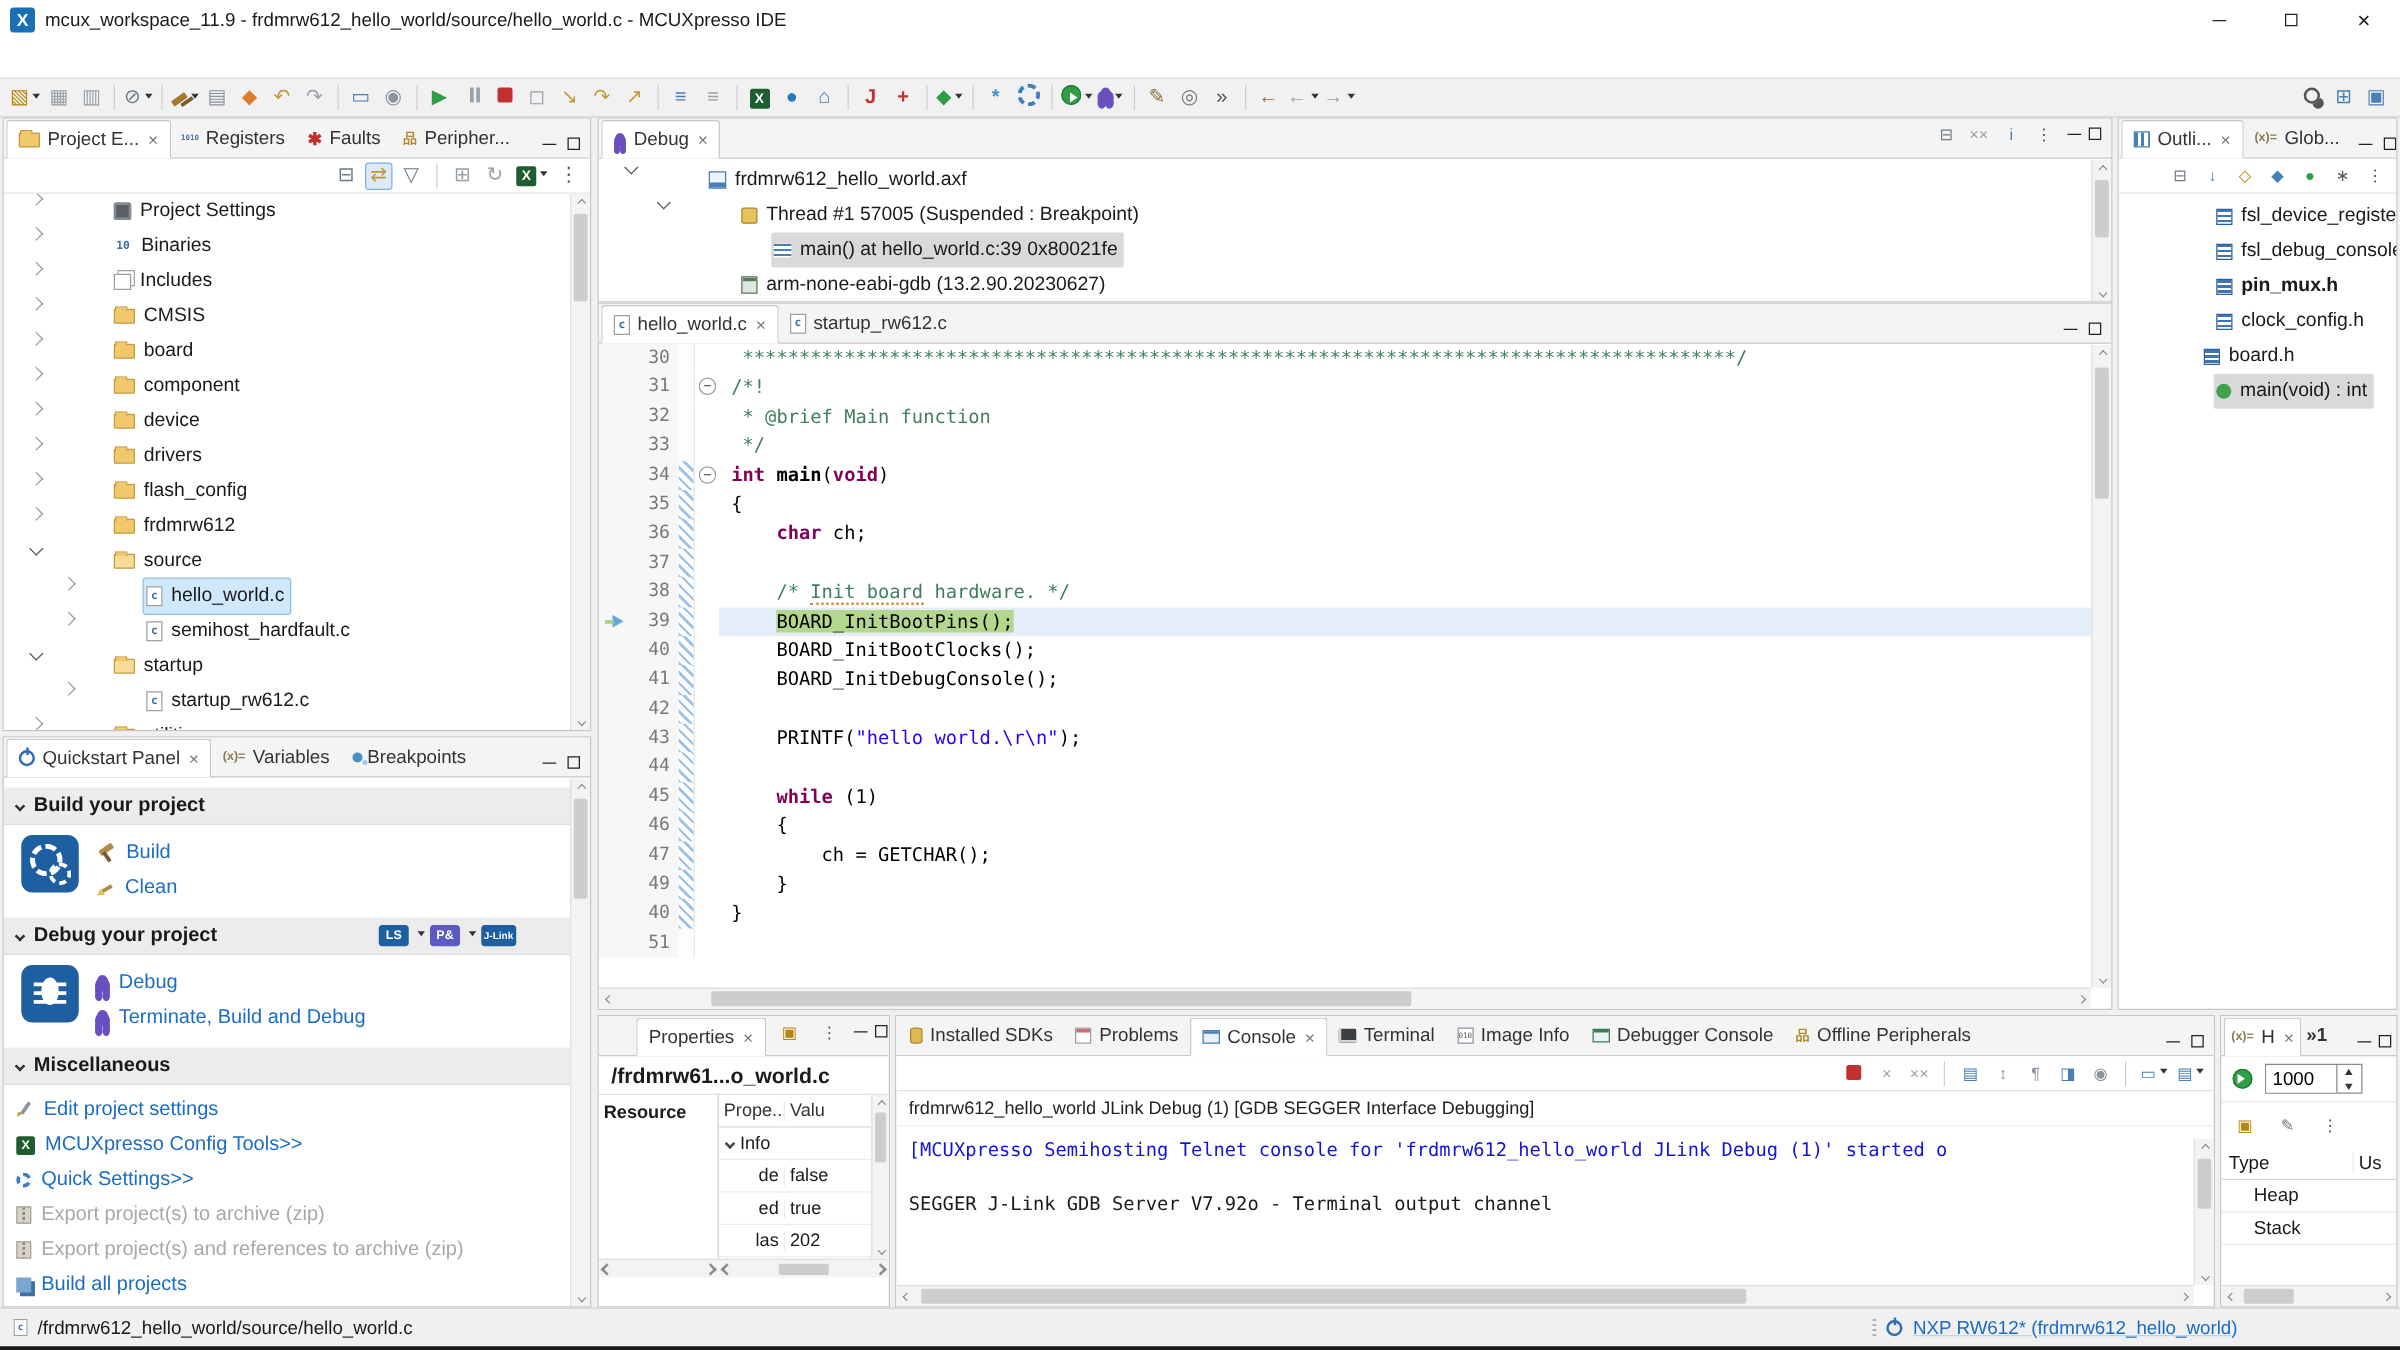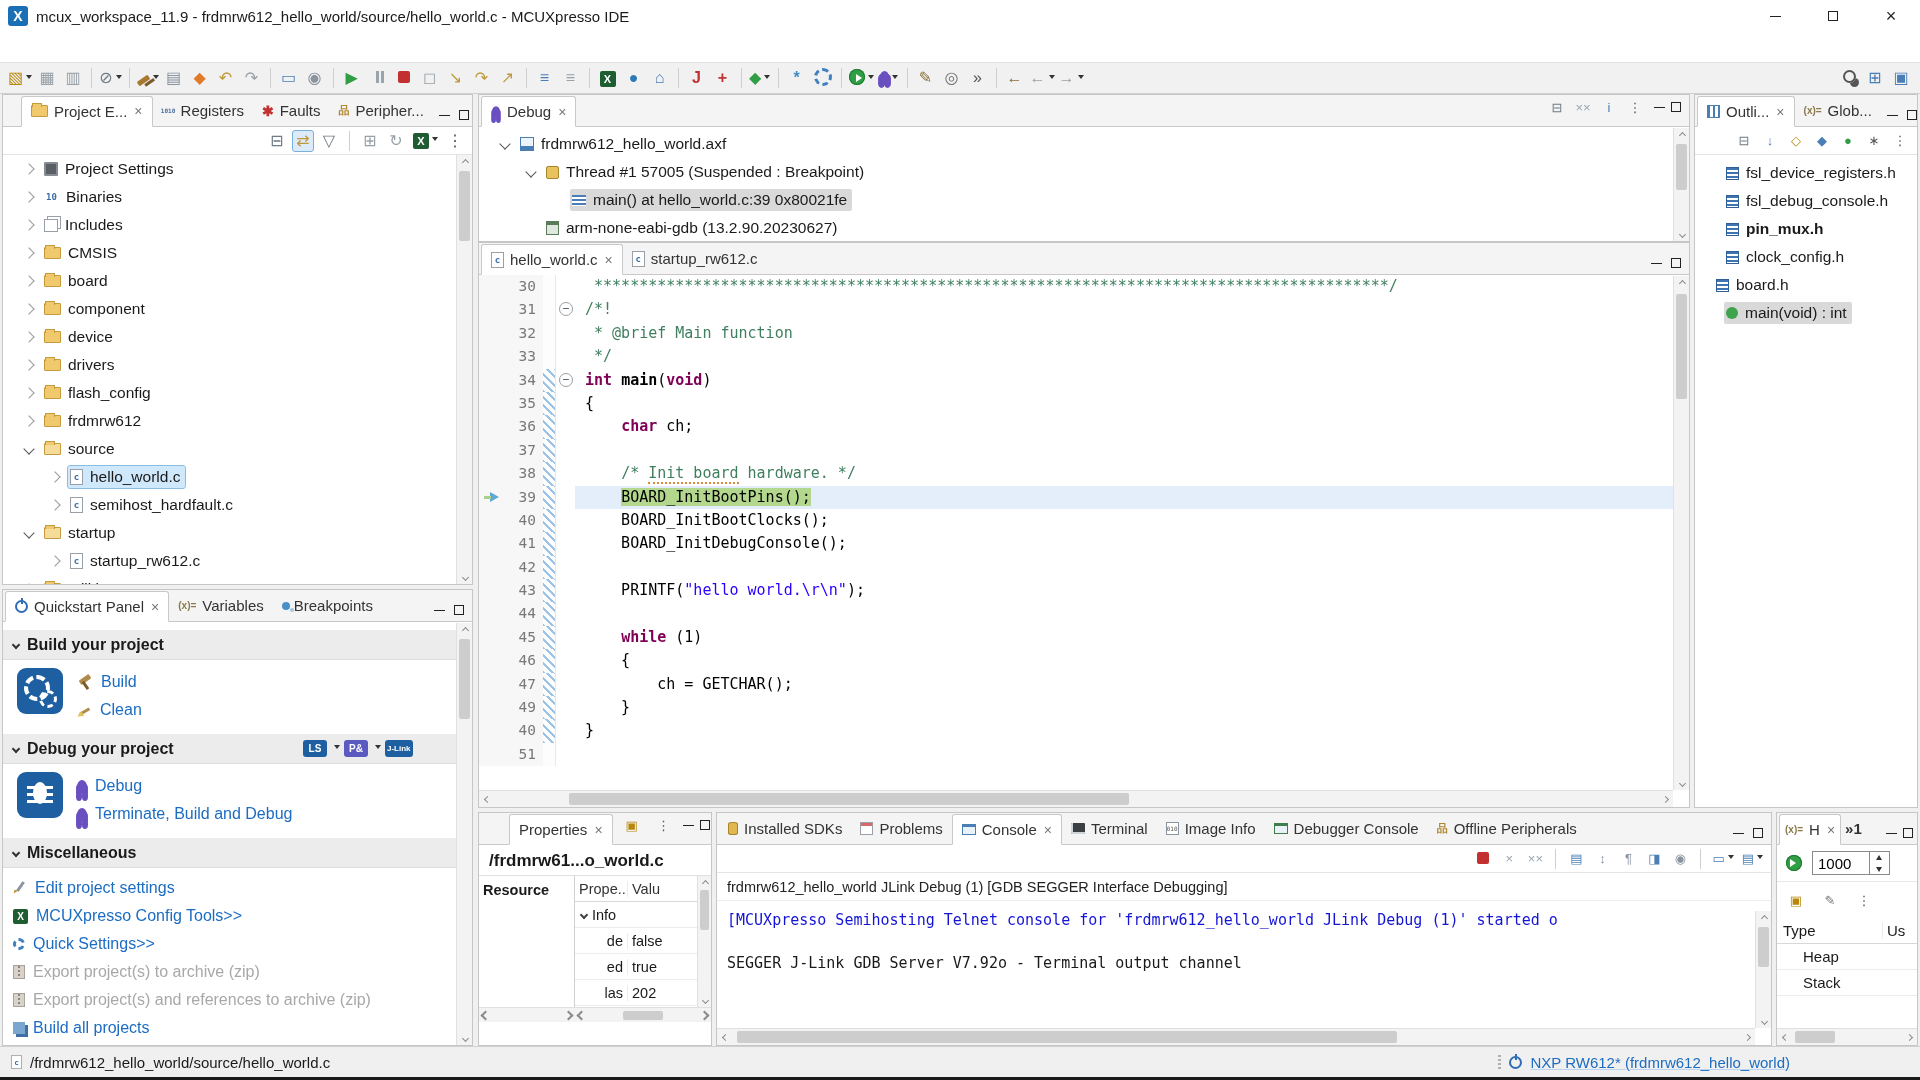--- a/index.html
+++ b/index.html
@@ -66,21 +66,21 @@
 
   
   .sbv { position:absolute; width:16px; background:#f3f3f3; border-left:1px solid #e0e0e0; }
   .sbh { position:absolute; height:17px; background:#f3f3f3; border-top:1px solid #e0e0e0; display:flex; align-items:center; }
   .sbt { position:absolute; left:2px; right:2px; background:#cdcdcd; border-radius:2px; }
   .sbth { position:absolute; top:2px; bottom:2px; background:#cdcdcd; border-radius:2px; }
   .sba { position:absolute; left:0; width:16px; height:14px; display:flex; align-items:center; justify-content:center; }
   .sba .ch { width:5px; height:5px; border-width:1.5px; }
 
   
-  .trow { display:flex; align-items:center; height:28px; font-size:15.5px; white-space:nowrap; }
+  .trow { display:flex; height:28px; font-size:15.5px; white-space:nowrap;gap:47px; }
   .trow .chev { width:8px; height:8px; border-right:1.6px solid #9a9a9a; border-bottom:1.6px solid #9a9a9a;
     transform:rotate(-45deg); margin:0 9px 0 0; flex:none; }
   .trow.exp .chev { transform:rotate(45deg); border-color:#555; }
   .trow.nochev .chev { visibility:hidden; }
   .trow.lv1 { padding-left:22px; } .trow.lv2 { padding-left:48px; } .trow.lv3 { padding-left:74px; }
   .rowsel { display:flex; align-items:center; padding:2px 5px 2px 2px; border-radius:2px; }
   .trow.sel .rowsel { background:#cfe8fc; outline:1px solid #8cbce0; }
   .trow.gsel .rowsel { background:#d9d9d9; }
   .trow .ticon { margin-right:7px; }
 
@@ -417,21 +417,21 @@
         <span class="tbg">⊞</span>
       </span>
       <span class="tbi" style="color: rgb(74, 127, 181);">
         <span class="tbg">▣</span>
       </span>
     </div>
 </div>
 
 <div id="pe" class="panel">
   <div class="tabrow">
-    <div style="display:flex;align-items:center;margin-left:16px;">
+    <div style="display:flex;align-items:flex-end;">
 
     <div class="vtab active has-close">
           <span class="ticon ic-folder"></span>
           <span>Project E...</span>
           <span class="tclose"></span>
         </div>
         <div class="vtab">
           <span class="ticon ic-regs"></span>
           <span>Registers</span>
         </div>

